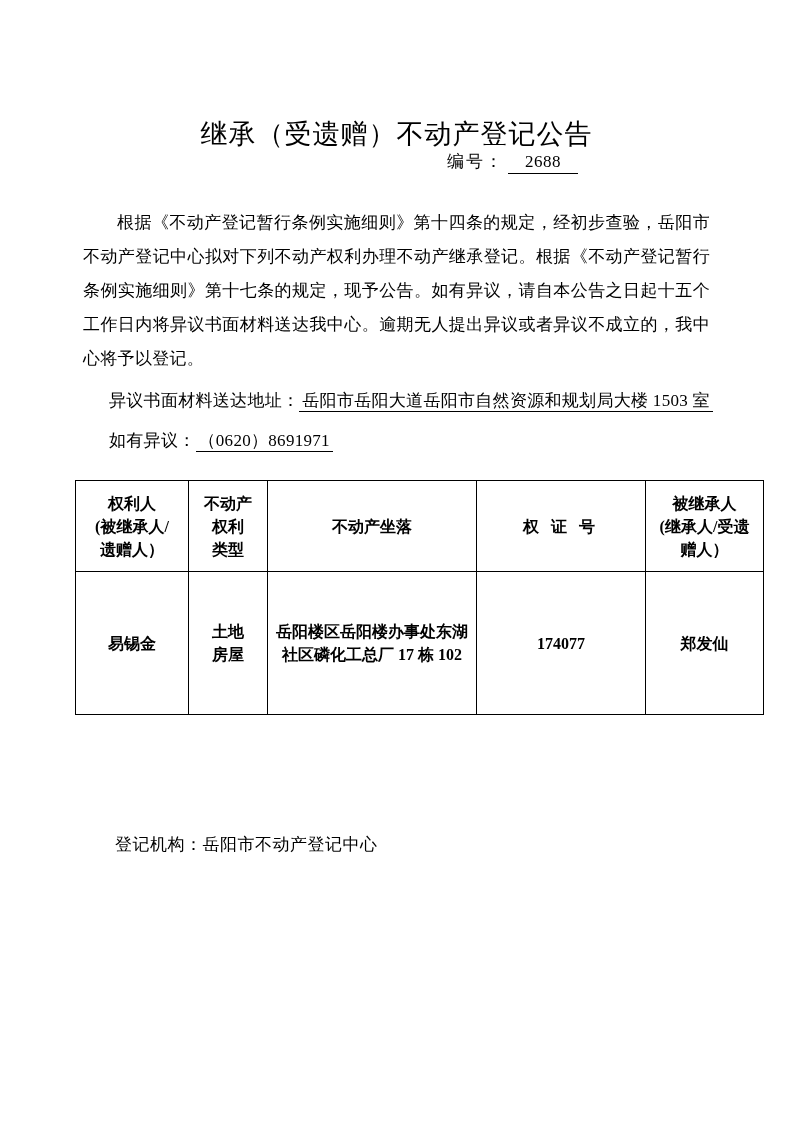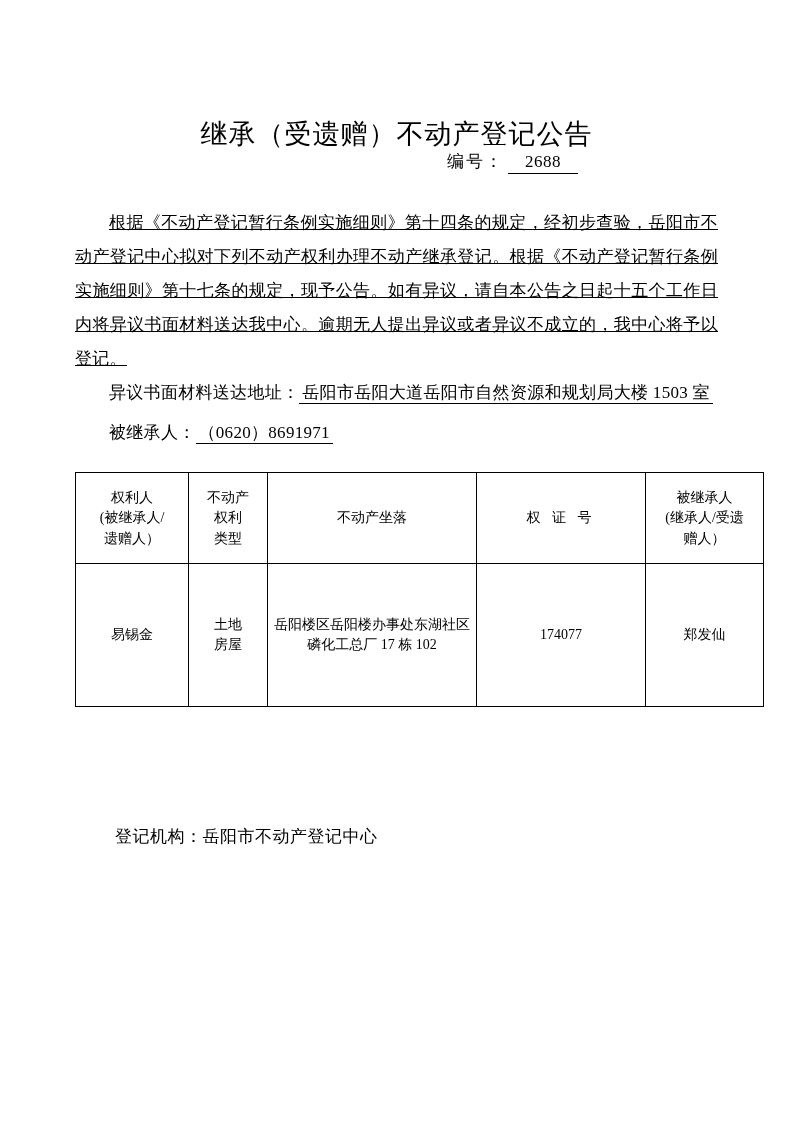--- a/index.html
+++ b/index.html
@@ -50,23 +50,22 @@
   }
   .body-text {
     margin-top: 32px;
     font-size: 17px;
     line-height: 2.0;
     text-align: justify;
     text-justify: inter-ideograph;
     letter-spacing: 0.3px;
   }
   .body-text p {
-    margin: 0;
+    margin: 8px;
     text-indent: 2em;
-    text-decoration: underline;
   }
   .addr-line {
     margin-top: 0;
     font-size: 17px;
     line-height: 2.0;
     letter-spacing: 0.3px;
   }
   .indent1 {
     text-indent: 2em;
   }
@@ -86,24 +85,24 @@
     margin-top: 22px;
     width: 643px;
     border-collapse: collapse;
     table-layout: fixed;
   }
   table.reg-table th,
   table.reg-table td {
     border: 1px solid #000;
     text-align: center;
     vertical-align: middle;
-    font-size: 14px;
+    font-size: 16px;
     line-height: 1.45;
     padding: 6px 4px;
-    font-weight: normal;
+    font-weight: bold;
   }
   table.reg-table thead th {
     height: 78px;
   }
   table.reg-table tbody td {
     height: 130px;
   }
   .col1 { width: 104px; }
   .col2 { width: 70px; }
   .col3 { width: 200px; }
@@ -139,21 +138,21 @@
 
   <div class="body-text">
     <p>根据《不动产登记暂行条例实施细则》第十四条的规定，经初步查验，岳阳市不动产登记中心拟对下列不动产权利办理不动产继承登记。根据《不动产登记暂行条例实施细则》第十七条的规定，现予公告。如有异议，请自本公告之日起十五个工作日内将异议书面材料送达我中心。逾期无人提出异议或者异议不成立的，我中心将予以登记。</p>
   </div>
 
   <div class="addr-line indent1">
     <span>异议书面材料送达地址：</span><span class="u-line">岳阳市岳阳大道岳阳市自然资源和规划局大楼 1503 室</span>
   </div>
 
   <div class="contact-line">
-    <span>被继承人：</span><span class="u-line">（0620）8691971</span>
+    <span>如有异议：</span><span class="u-line">（0620）8691971</span>
   </div>
 
   <table class="reg-table">
     <thead>
       <tr>
         <th class="col1" style="white-space:pre-line;">权利人
 (被继承人/
 遗赠人）</th>
         <th class="col2" style="white-space:pre-line;">不动产
 权利

